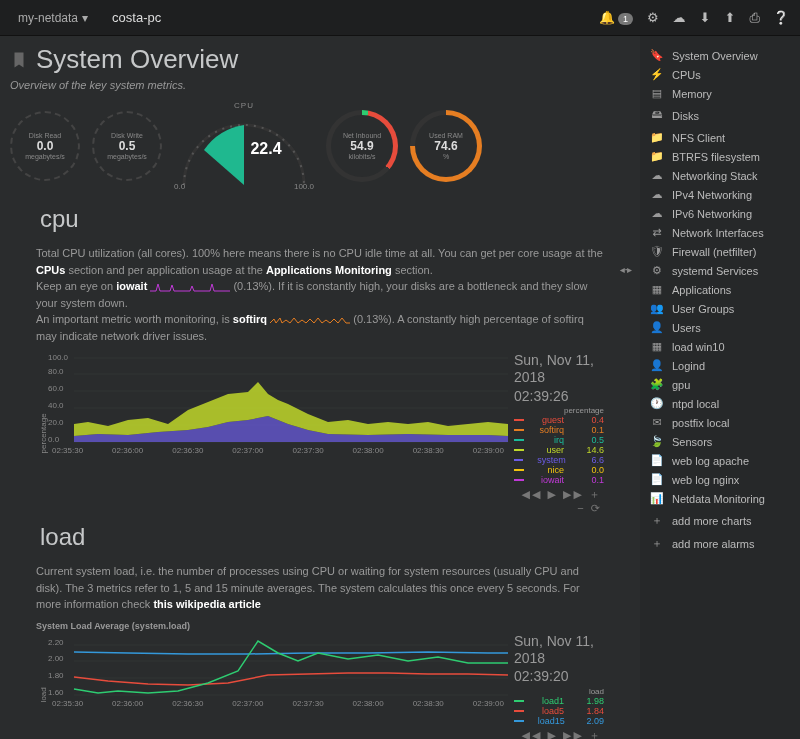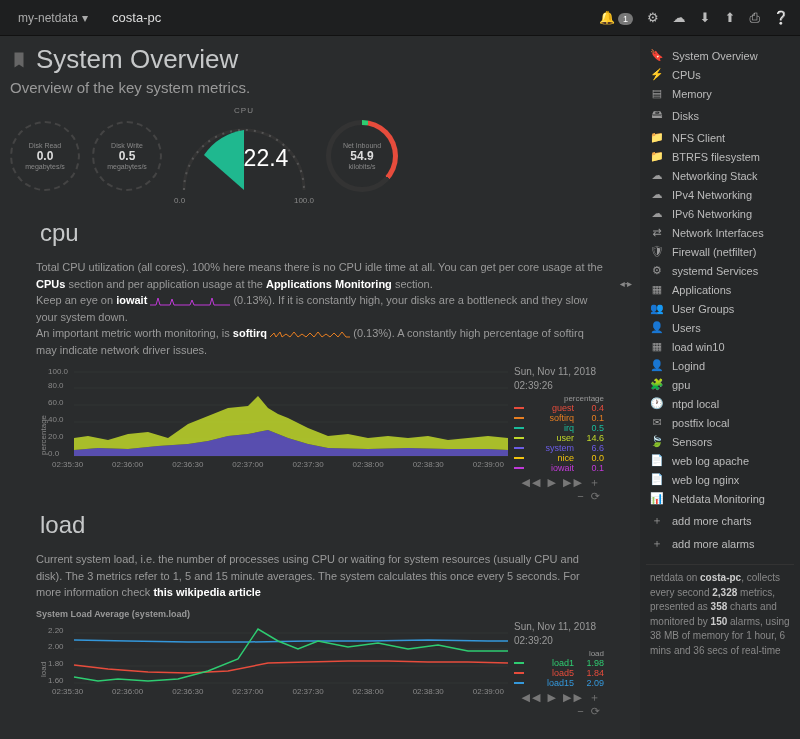--- a/index.html
+++ b/index.html
@@ -12,56 +12,56 @@
 .badge-count { background: #777; color: #fff; border-radius: 8px; padding: 1px 5px; font-size: 9px; margin-left: 2px; }
 .shell { display: flex; height: calc(100% - 36px); }
 .main { flex: 1; overflow: hidden; padding: 8px 10px 0 10px; }
 .sidebar { width: 160px; background: #262829; padding: 10px 6px; display: flex; flex-direction: column; gap: 2px; font-size: 11px; }
 .side-item { color: #bbb; padding: 3px 4px; display: flex; align-items: center; gap: 8px; cursor: pointer; white-space: nowrap; }
 .side-item .si { width: 14px; text-align: center; color: #999; font-size: 11px; }
 .side-info { color: #888; font-size: 10px; line-height: 1.45; padding: 6px 4px; margin-top: 8px; border-top: 1px solid #333; }
 .side-info b { color: #ccc; }
 h1.title { color: #c6c8c9; font-size: 26px; font-weight: 300; display: flex; align-items: center; gap: 8px; margin-bottom: 4px; }
 .bookmark-ico { width: 18px; height: 22px; fill: #666; }
-.subtitle { color: #999; font-size: 15px; margin-bottom: 10px; }
+.subtitle { color: #999; font-size: 11px; margin-bottom: 10px; font-style: italic; }
 .gauges { display: flex; align-items: center; gap: 12px; margin-bottom: 14px; }
 .mini-dial { width: 70px; height: 70px; border-radius: 50%; border: 2px dashed #444; display: flex; flex-direction: column; justify-content: center; align-items: center; position: relative; }
 .mini-dial .mlabel { font-size: 7px; color: #888; }
 .mini-dial .mval { font-size: 12px; color: #ddd; font-weight: 600; }
 .mini-dial .munit { font-size: 7px; color: #888; }
 .mini-ring { width: 72px; height: 72px; border-radius: 50%; display: flex; flex-direction: column; justify-content: center; align-items: center; position: relative; }
 .ring1 { background: conic-gradient(#2ecc71 0 10deg, #e74c3c 10deg 130deg, #333 130deg 360deg); text-align: center; }
 .ring2 { background: conic-gradient(#e74c3c 0 260deg, #333 260deg 360deg); }
 .ring3 { background: conic-gradient(#e67e22 0 270deg, #333 270deg 360deg); }
 .mini-ring::after { content: ""; position: absolute; inset: 5px; border-radius: 50%; background: #2a2c2d; }
 .mini-ring > * { position: relative; z-index: 1; }
 .mini-ring .rlabel { font-size: 7px; color: #888; }
 .mini-ring .rval { font-size: 12px; color: #ddd; font-weight: 600; }
 .mini-ring .runit { font-size: 7px; color: #888; }
 .cpu-gauge { width: 140px; text-align: center; }
 .cpu-gauge .glabel { font-size: 8px; color: #888; letter-spacing: 1px; }
 .cpu-gauge svg { width: 140px; height: 80px; }
-.cpu-gauge .cval { font-size: 23px; color: #fff; font-weight: 400; position: relative; top: -52px; left: 22px; }
+.cpu-gauge .cval { font-size: 16px; color: #fff; font-weight: 700; position: relative; top: -52px; left: 22px; }
 .cpu-gauge .grange { display: flex; justify-content: space-between; font-size: 8px; color: #888; margin-top: -28px; }
 h2.section { color: #c6c8c9; font-weight: 300; font-size: 24px; margin: 6px 0 12px 30px; }
 .para { color: #999; font-size: 11px; line-height: 1.5; padding: 0 26px 8px 26px; }
 .para b, .para strong { color: #fff; font-weight: 600; }
 .spark { display: inline-block; width: 80px; height: 10px; position: relative; top: 2px; }
 .chart-block { position: relative; padding-left: 26px; margin-bottom: 8px; }
 .chart-title { color: #999; font-size: 9px; font-weight: 600; margin-bottom: 2px; }
 .chart-wrap { display: flex; }
 .ylab { writing-mode: vertical-lr; transform: rotate(180deg); font-size: 8px; color: #888; text-align: center; width: 12px; }
 .chart-body { position: relative; }
 .chart-body svg { display: block; }
 .ygrid { font-size: 8px; fill: #888; }
 .xaxis { display: flex; justify-content: space-between; font-size: 8px; color: #888; margin-top: 2px; padding: 0 4px; }
 .legend-box { width: 96px; font-size: 9px; padding-left: 6px; }
-.legend-box .ts { color: #999; font-size: 10px; line-height: 1.2; margin-bottom: 2px; }
+.legend-box .ts { color: #999; font-size: 14px; line-height: 1.2; margin-bottom: 2px; }
 .legend-box .lhead { color: #999; text-align: right; font-size: 8px; }
-.lrow { display: flex; align-items: center; gap: 4px; justify-content: flex-end; }
+.lrow { display: flex; align-items: center; gap: 14px; justify-content: flex-end; }
 .lrow .sw { width: 10px; height: 2px; }
 .lrow .ln { color: inherit; flex: 1; text-align: right; }
 .lrow .lv { color: inherit; width: 26px; text-align: right; }
 .chart-ctl { text-align: right; color: #777; font-size: 11px; letter-spacing: 2px; padding-right: 2px; margin-top: 2px; }
 .expand-ico { position: absolute; right: 0; color: #888; font-size: 10px; letter-spacing: -2px; }
 </style>
 </head>
 <body>
 
 <div class="topbar">
@@ -115,20 +115,25 @@
       <div class="grange">
             <span>0.0</span>
             <span>100.0</span>
           </div>
     </div>
 
     <div class="mini-ring ring1">
           <span class="rlabel">Net Inbound</span>
           <span class="rval">54.9</span>
           <span class="runit">kilobits/s</span>
+        </div>
+    <div class="mini-ring ring3">
+          <span class="rlabel">Used RAM</span>
+          <span class="rval">74.6</span>
+          <span class="runit">%</span>
         </div>
   </div>
 
   <h2 class="section">cpu</h2>
   <div class="para" style="position:relative">
     <span>Total CPU utilization (all cores). 100% here means there is no CPU idle time at all. You can get per core usage at the </span><b>CPUs</b><span> section and per application usage at the </span><b>Applications Monitoring</b><span> section.</span>
     <span class="expand-ico">◂ ·· ▸</span>
     <br>
     <span>Keep an eye on </span><b>iowait</b>
     <svg class="spark" viewBox="0 0 80 10">
@@ -390,17 +395,14 @@
         </div>
       </div>
   <div class="side-item">
         <span class="si">＋</span>
         <span>add more charts</span>
       </div>
   <div class="side-item">
         <span class="si">＋</span>
         <span>add more alarms</span>
       </div>
-  <div class="side-info">
-    netdata on <b>costa-pc</b>, collects every second <b>2,328</b> metrics, presented as <b>358</b> charts and monitored by <b>150</b> alarms, using 38 MB of memory for <span>1 hour, 6 mins and 36 secs</span> of real-time
-  </div>
 </div>
 </div>
 
 </body></html>

